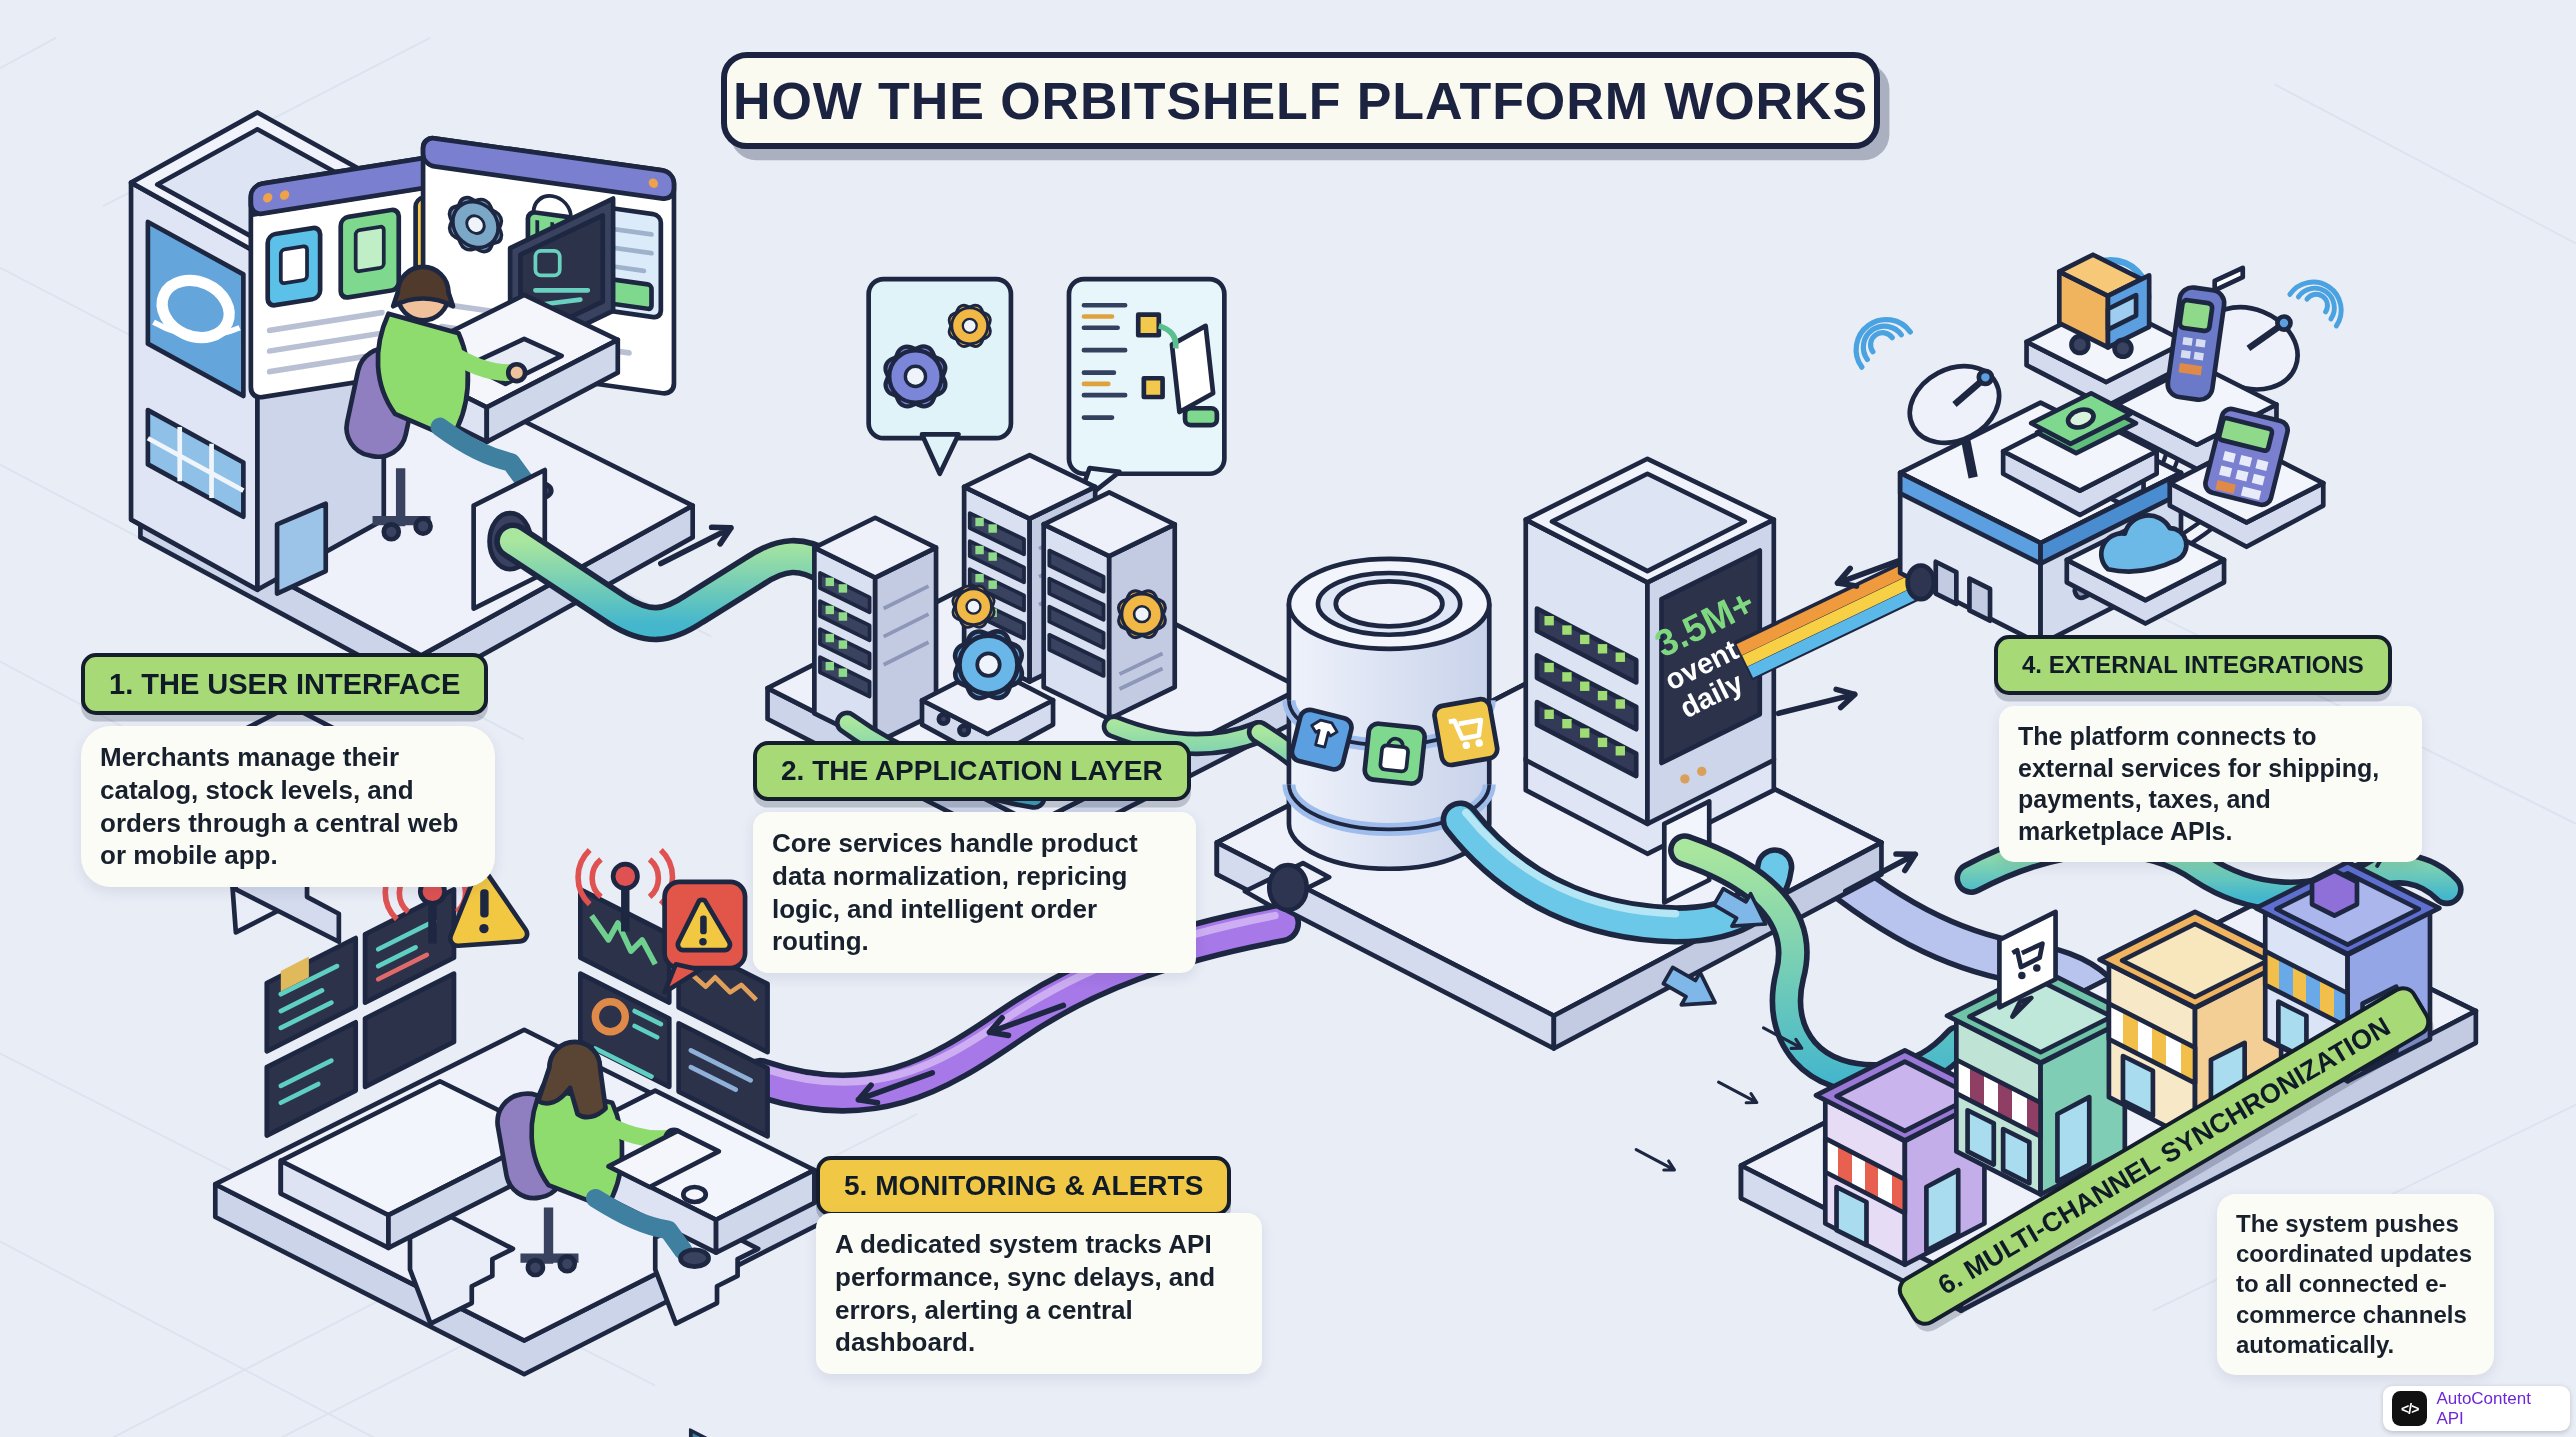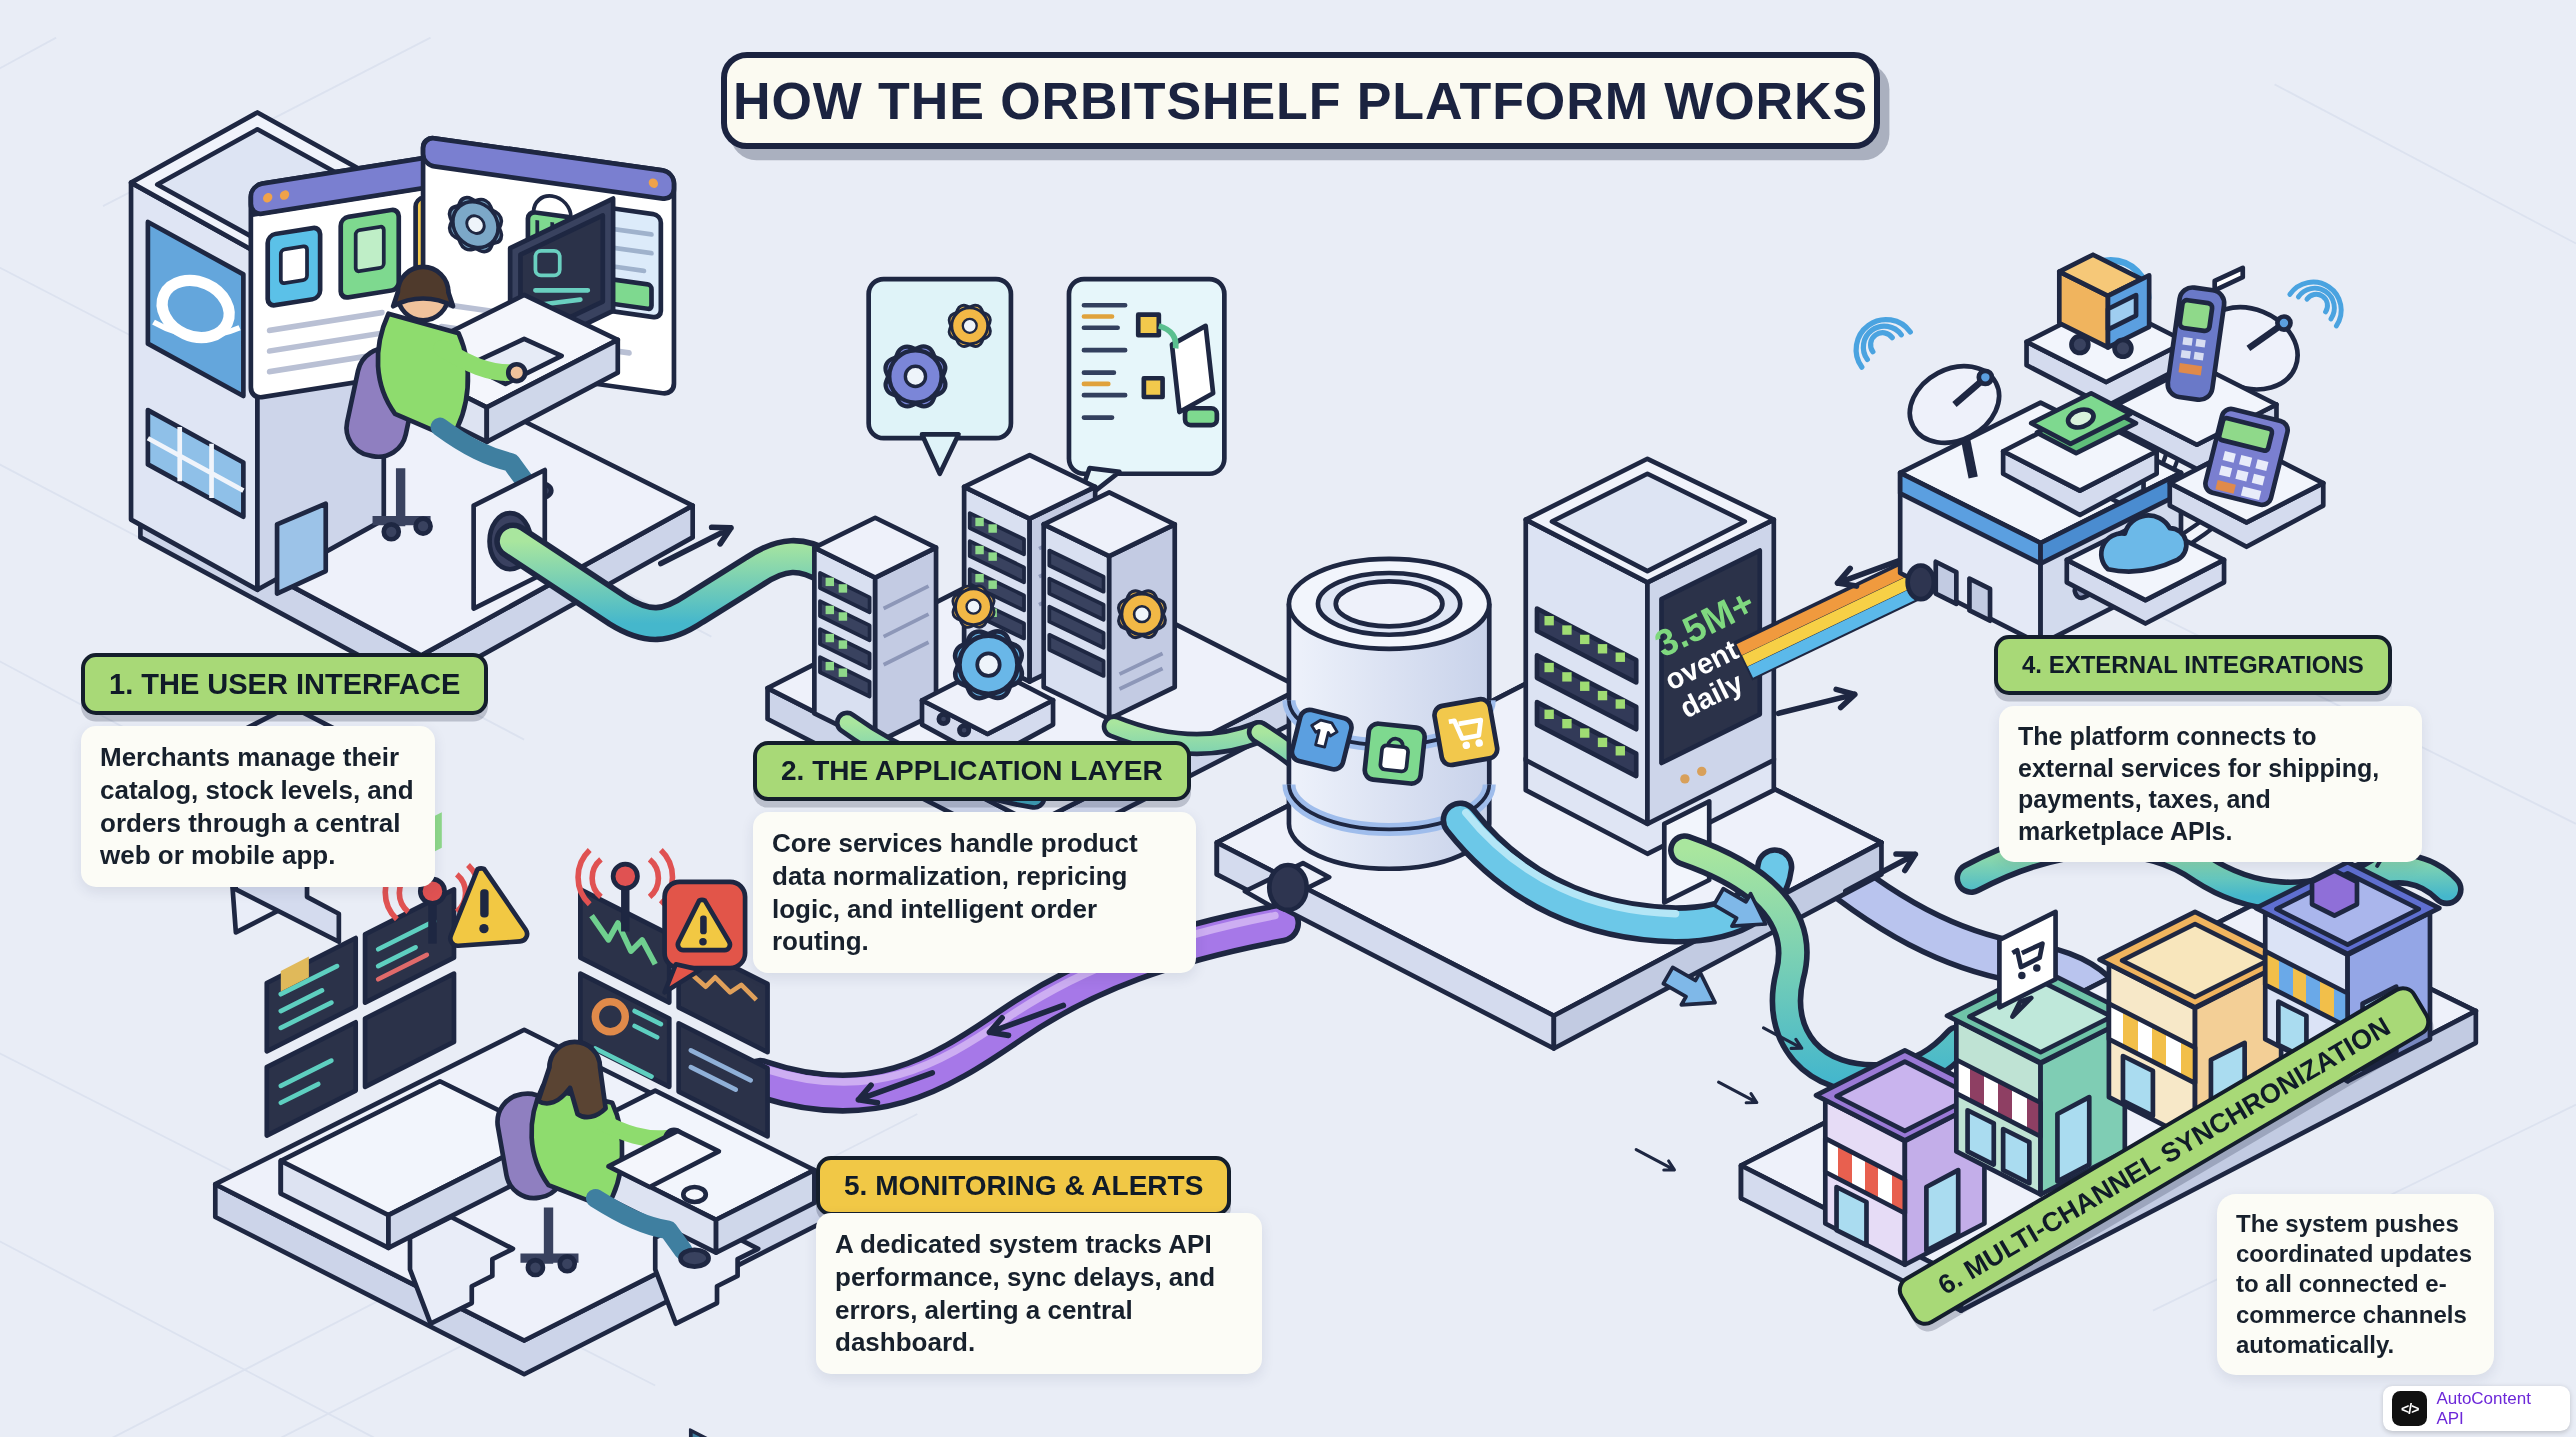--- a/index.html
+++ b/index.html
@@ -10,21 +10,21 @@
   .title{left:721px;top:52px;width:1159px;height:97px;background:#fbfaf1;
          border:6.6px solid #1b2340;border-radius:26px;display:flex;align-items:center;justify-content:center;
          font-size:52px;font-weight:800;letter-spacing:0.9px;color:#1b2340;
          box-shadow:9.4px 11.2px 0 rgba(27,35,64,.30);}
   .badge{display:flex;align-items:center;justify-content:center;padding:0 24px;white-space:nowrap;
          background:#a8d977;border:4.7px solid #141e2c;border-radius:15px;font-weight:800;color:#101b28;
          box-shadow:0 6.6px 0 rgba(25,33,58,.22);}
   .card{background:#fcfcf6;border-radius:15px;padding:15px 19px;font-weight:700;
         box-shadow:0 4.7px 13px rgba(40,50,90,.10);line-height:1.26;}
   .b1{left:81px;top:653px;height:62px;font-size:29px;}
-  .c1{left:81px;top:726px;width:354px;font-size:26px;}
+  .c1{left:81px;top:726px;width:414px;font-size:26px;border-radius:30px;}
   .b2{left:753px;top:741px;height:60px;font-size:28px;padding-left:24px;}
   .c2{left:753px;top:812px;width:443px;font-size:26px;}
   .b4{left:1994px;top:635px;height:60px;font-size:24px;}
   .c4{left:1999px;top:706px;width:423px;font-size:25px;}
   .b5{left:816px;top:1156px;height:60px;font-size:28px;background:#f1c846;}
   .c5{left:816px;top:1213px;width:446px;font-size:26px;}
   .b6{left:1906px;top:1281px;width:599px;height:54px;font-size:27px;
       transform:rotate(-30.5deg);transform-origin:0% 50%;}
   .c6{left:2217px;top:1194px;width:277px;font-size:24px;border-radius:19px;}
   .wm{left:2383px;top:1386px;width:187px;height:45px;background:#ffffff;border-radius:9.4px;

